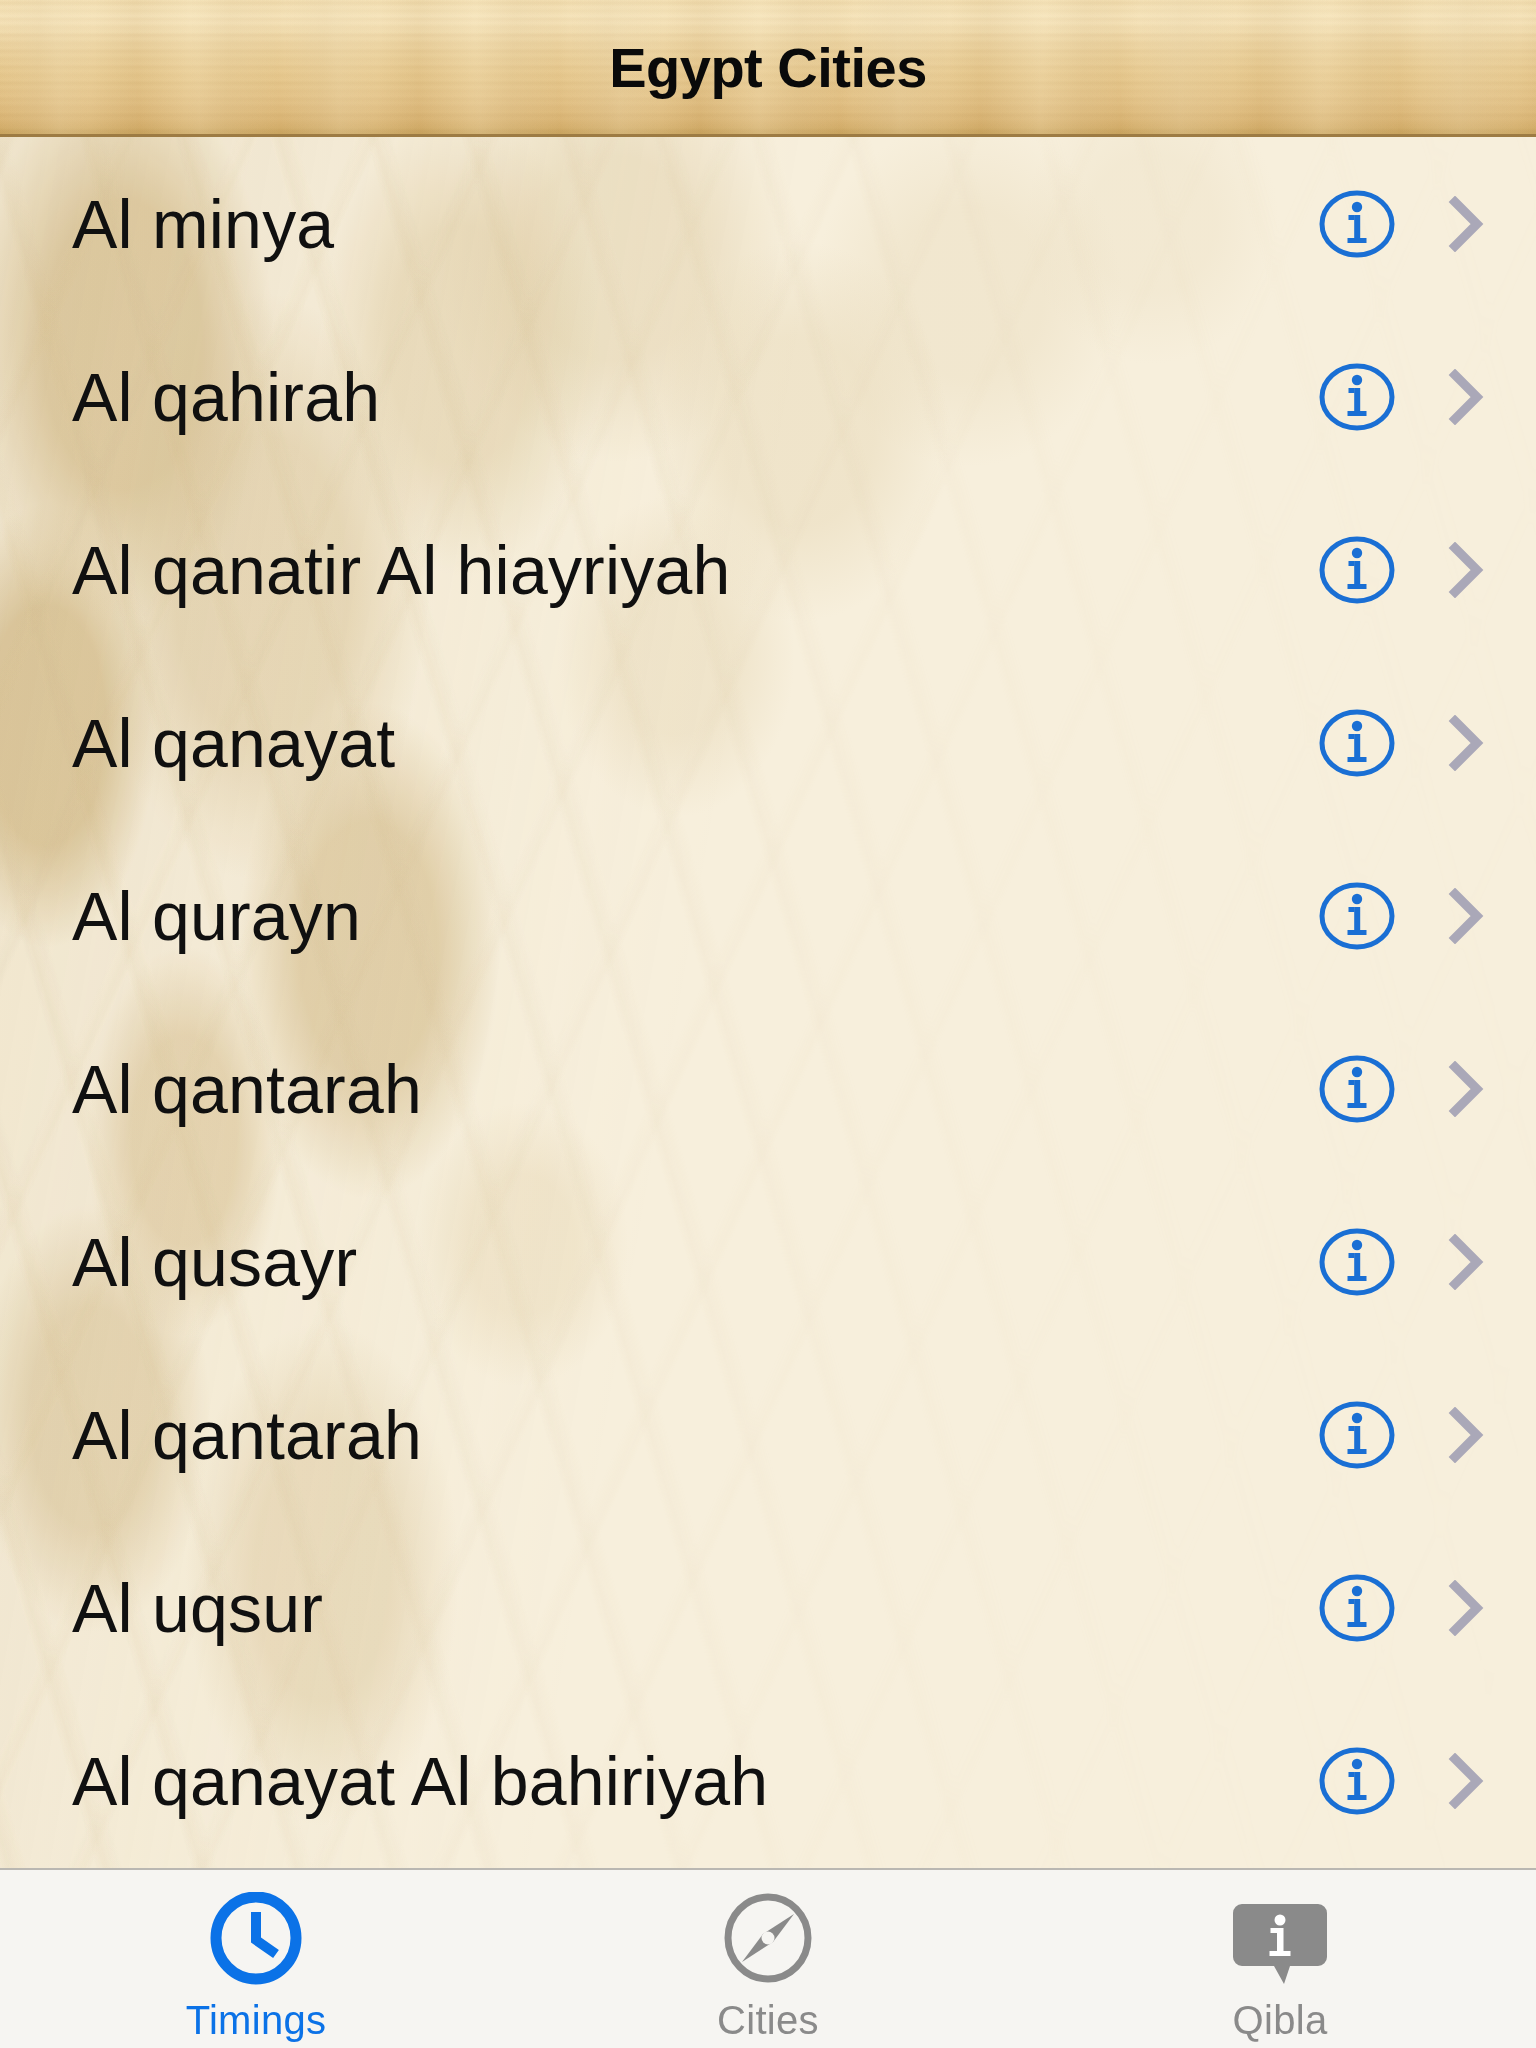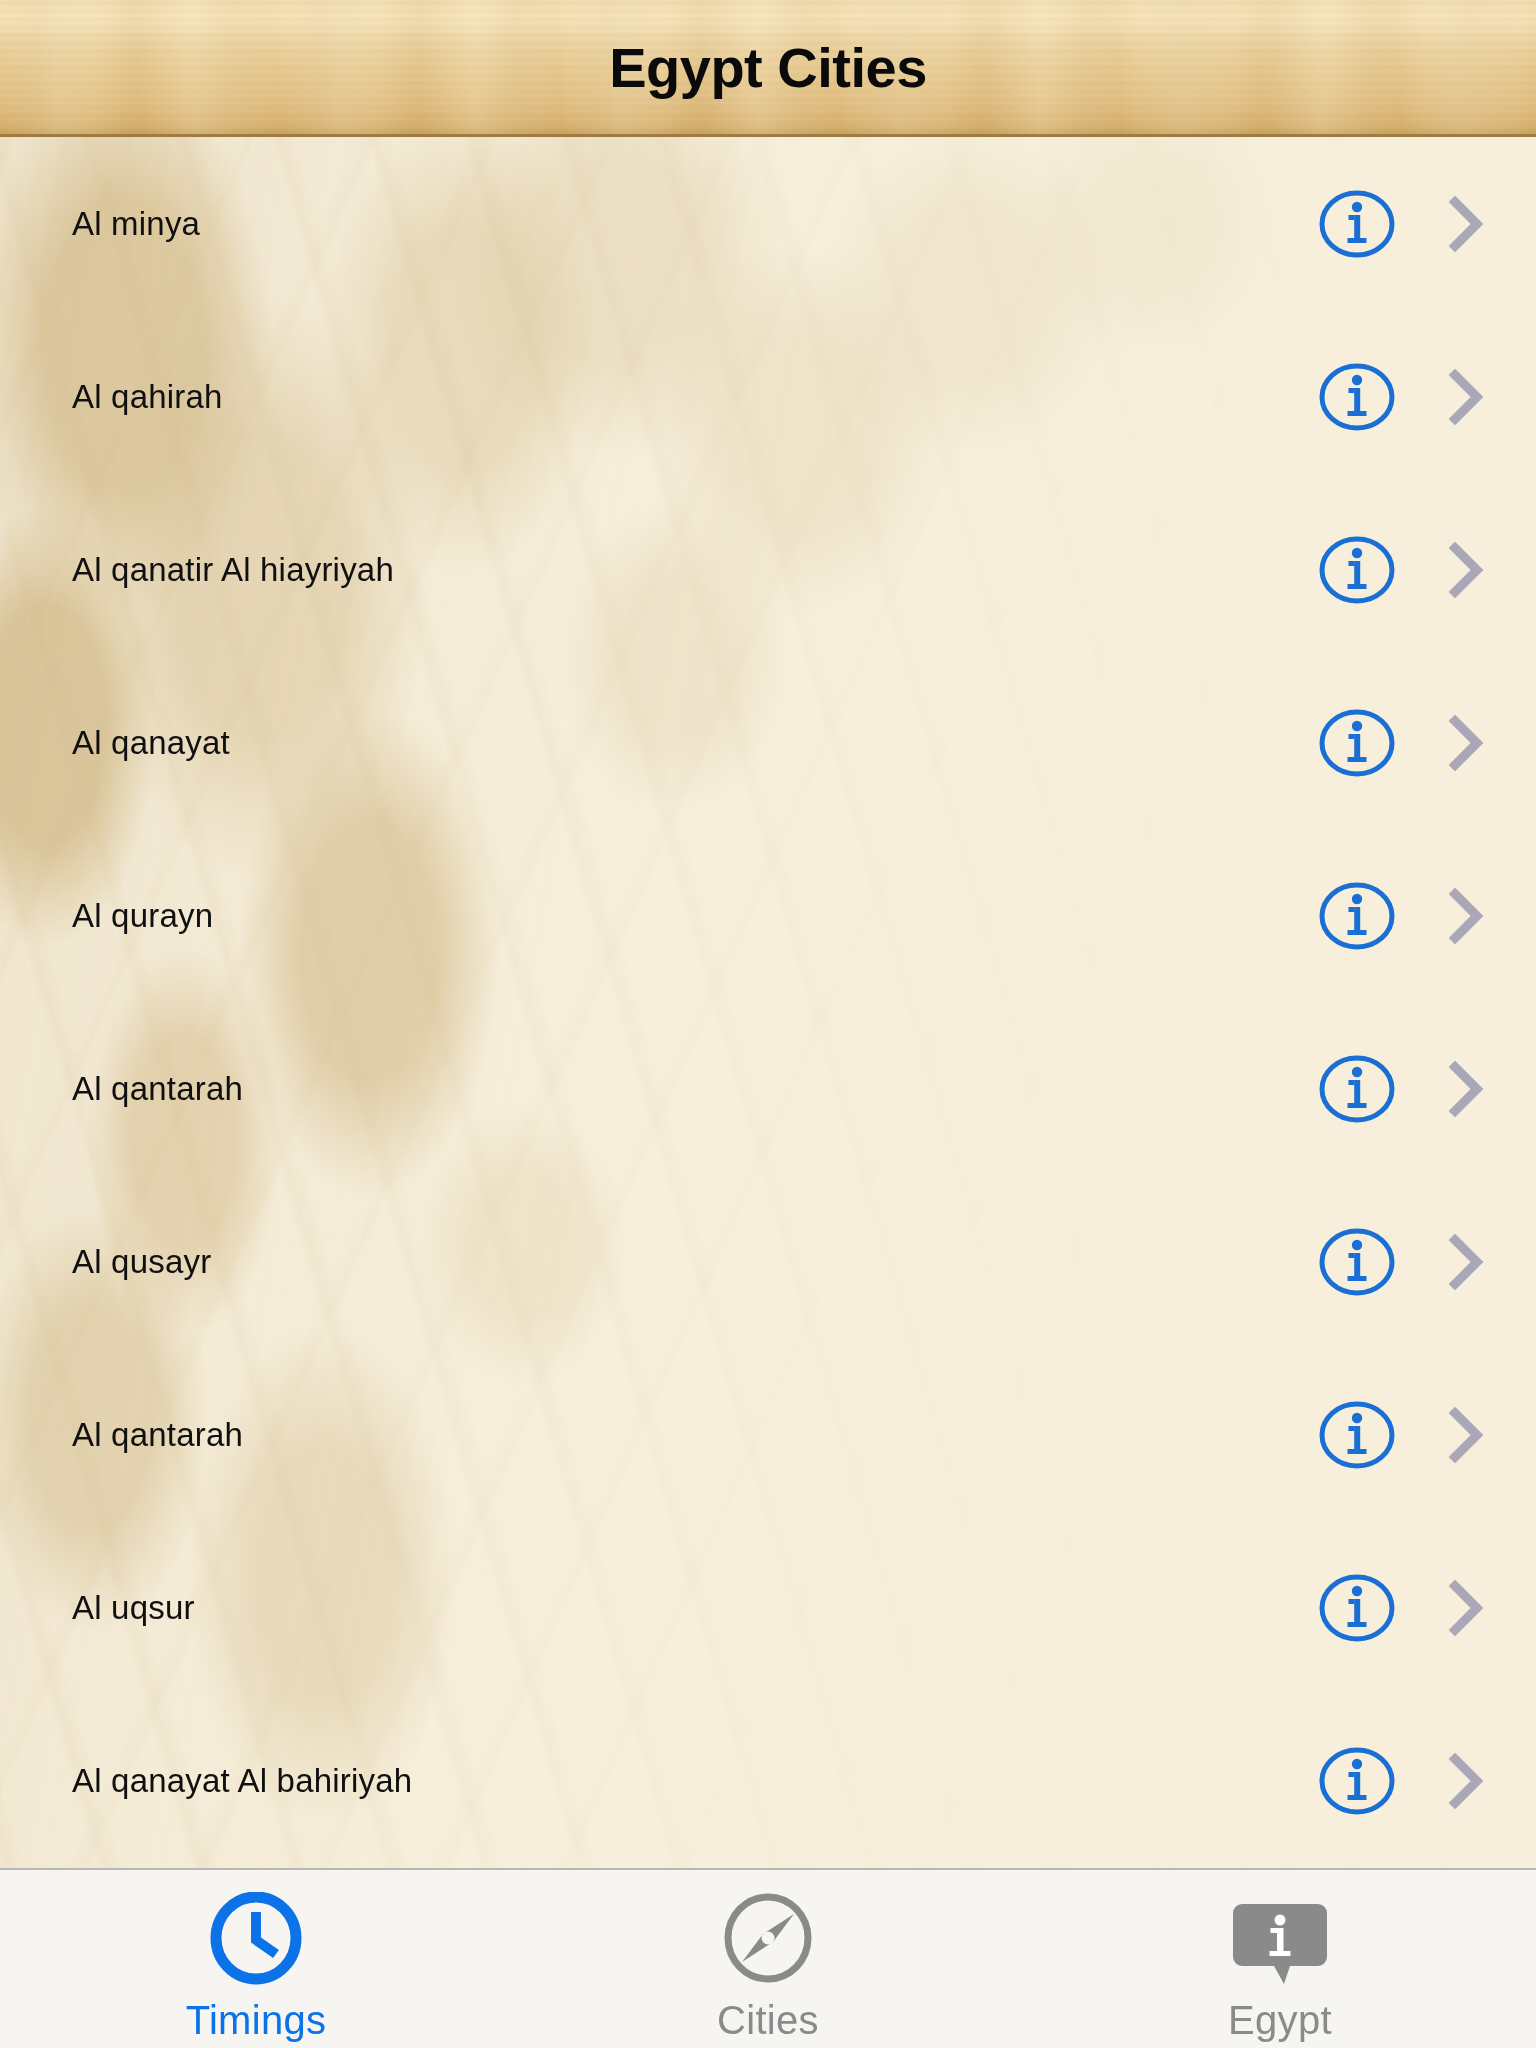--- a/index.html
+++ b/index.html
@@ -122,21 +122,21 @@
   .row {
     position:relative;
     height:173px;
     display:flex;
     align-items:center;
     padding-left:72px;
     padding-right:52px;
   }
   .row-label {
     flex:1 1 auto;
-    font-size:33px;
+    font-size:68px;
     font-weight:300;
     color:#101010;
     letter-spacing:0.2px;
     white-space:nowrap;
     overflow:hidden;
   }
 
   
   .info-btn {
     flex:0 0 auto;
@@ -391,17 +391,17 @@
       <div class="tab">
         <div class="tab-icon">
           <svg viewBox="0 0 104 96" xmlns="http://www.w3.org/2000/svg">
             <path d="M14 12 h76 a9 9 0 0 1 9 9 v44 a9 9 0 0 1 -9 9 h-28 l-6 18 l-10 -18 h-32 a9 9 0 0 1 -9 -9 v-44 a9 9 0 0 1 9 -9 z" fill="#8a8a8a"></path>
             <circle cx="52" cy="28" r="5.5" fill="#ffffff"></circle>
             <rect x="49" y="36" width="6.5" height="24" fill="#ffffff"></rect>
             <rect x="42.5" y="36" width="6.5" height="5" fill="#ffffff"></rect>
             <rect x="41.5" y="59" width="21" height="5" fill="#ffffff"></rect>
           </svg>
         </div>
-        <div class="tab-label">Egypt</div>
+        <div class="tab-label">Qibla</div>
       </div>
     </div>
 
 </div>
 
 </body></html>

